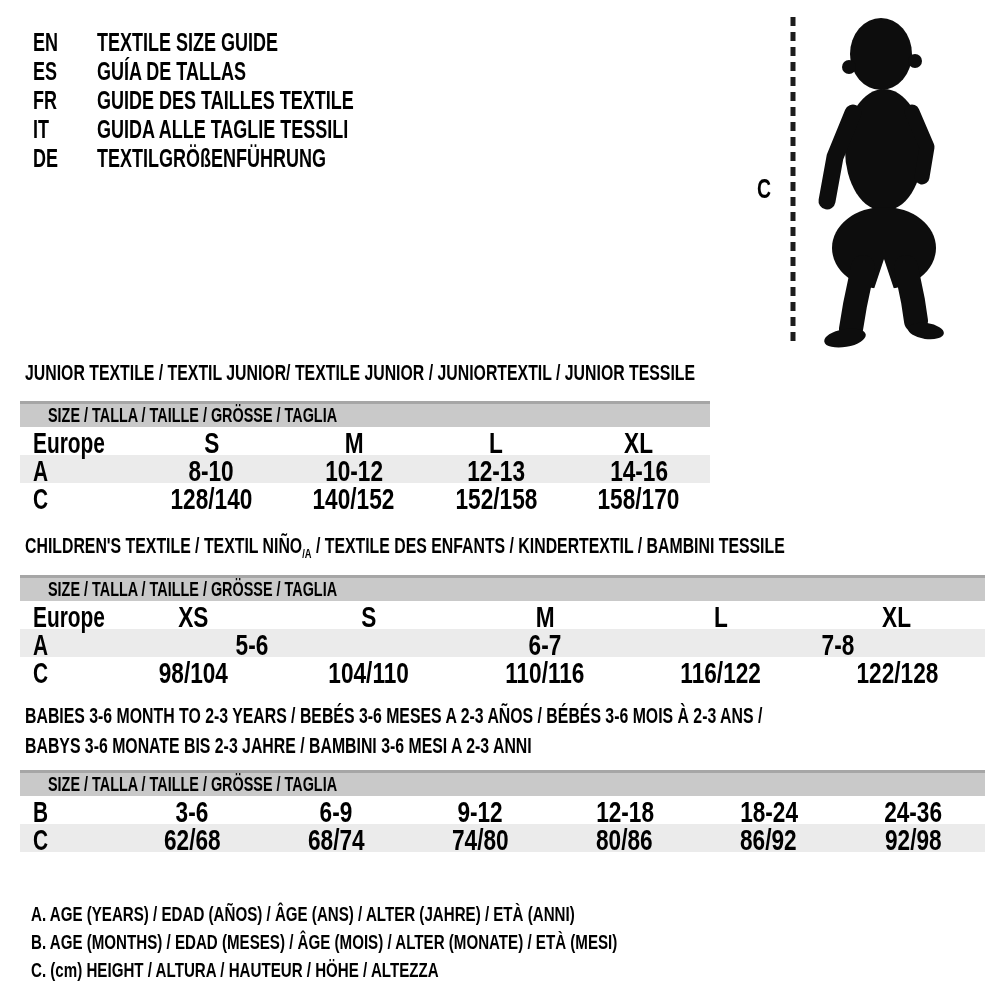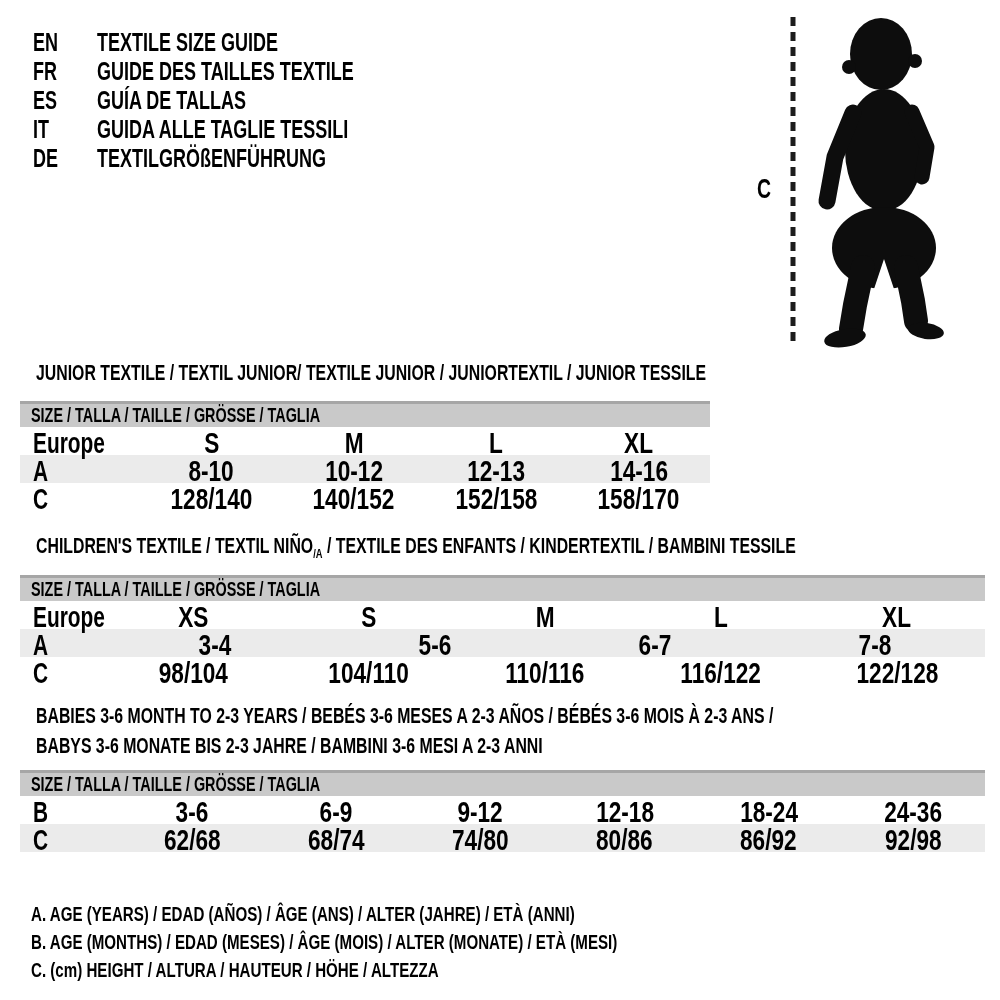--- a/index.html
+++ b/index.html
@@ -14,35 +14,35 @@
   
   .langs{position:absolute;left:33px;top:28px;}
   .lang-row{display:flex;align-items:center;height:29px;font-weight:700;font-size:25px;}
   .lang-code{width:64px;}
 
   
   .fig{position:absolute;left:785px;top:5px;width:175px;height:345px;}
   .c-label{position:absolute;left:757px;top:174px;font-size:27px;font-weight:700;}
 
   
-  .sec-title{position:absolute;left:36px;font-weight:700;font-size:22px;white-space:nowrap;}
+  .sec-title{position:absolute;left:25px;font-weight:700;font-size:22px;white-space:nowrap;}
   #title-junior{top:360px;}
   #title-children{top:533px;}
   #title-babies-1{top:703px;}
   #title-babies-2{top:733px;}
   .sub{font-size:13px;vertical-align:-5px;}
 
   
   .tbl{position:absolute;left:20px;}
   #t-junior{top:401px;width:690px;}
   #t-children{top:575px;width:965px;}
   #t-babies{top:770px;width:965px;}
   .size-bar{
     height:26px;background:#c9c9c9;border-top:3px solid #a6a6a6;box-sizing:border-box;
-    display:flex;align-items:center;padding-left:11px;font-size:20px;font-weight:700;
+    display:flex;align-items:center;padding-left:28px;font-size:20px;font-weight:700;
   }
   .trow{display:flex;align-items:flex-start;height:28px;font-size:29px;font-weight:700;}
   .trow.shaded{background:#ebebeb;}
   .cell0{box-sizing:border-box;padding-left:13px;}
   #t-junior .cell0{width:120px;}
   #t-children .cell0{width:85px;}
   #t-babies .cell0{width:100px;}
   .cellv{flex:1;text-align:center;}
 
   
@@ -53,26 +53,26 @@
 <body>
 
 <div class="page">
 
   <div class="langs">
     <div class="lang-row">
       <span class="lang-code"><span class="cond">EN</span></span>
       <span><span class="cond">TEXTILE SIZE GUIDE</span></span>
     </div>
     <div class="lang-row">
+      <span class="lang-code"><span class="cond">ES</span></span>
+      <span><span class="cond">GUÍA DE TALLAS</span></span>
+    </div>
+    <div class="lang-row">
       <span class="lang-code"><span class="cond">FR</span></span>
       <span><span class="cond">GUIDE DES TAILLES TEXTILE</span></span>
-    </div>
-    <div class="lang-row">
-      <span class="lang-code"><span class="cond">ES</span></span>
-      <span><span class="cond">GUÍA DE TALLAS</span></span>
     </div>
     <div class="lang-row">
       <span class="lang-code"><span class="cond">IT</span></span>
       <span><span class="cond">GUIDA ALLE TAGLIE TESSILI</span></span>
     </div>
     <div class="lang-row">
       <span class="lang-code"><span class="cond">DE</span></span>
       <span><span class="cond">TEXTILGRÖßENFÜHRUNG</span></span>
     </div>
   </div>
@@ -142,21 +142,20 @@
     <div class="trow">
       <div class="cell0"><span class="cond">Europe</span></div>
       <div class="cellv"><span class="condc">XS</span></div>
       <div class="cellv"><span class="condc">S</span></div>
       <div class="cellv"><span class="condc">M</span></div>
       <div class="cellv"><span class="condc">L</span></div>
       <div class="cellv"><span class="condc">XL</span></div>
     </div>
     <div class="trow shaded">
       <div class="cell0"><span class="cond">A</span></div>
-      <div class="cellv"><span class="condc">3-4</span></div>
       <div class="cellv"><span class="condc">5-6</span></div>
       <div class="cellv"><span class="condc">6-7</span></div>
       <div class="cellv"><span class="condc">7-8</span></div>
     </div>
     <div class="trow">
       <div class="cell0"><span class="cond">C</span></div>
       <div class="cellv"><span class="condc">98/104</span></div>
       <div class="cellv"><span class="condc">104/110</span></div>
       <div class="cellv"><span class="condc">110/116</span></div>
       <div class="cellv"><span class="condc">116/122</span></div>

